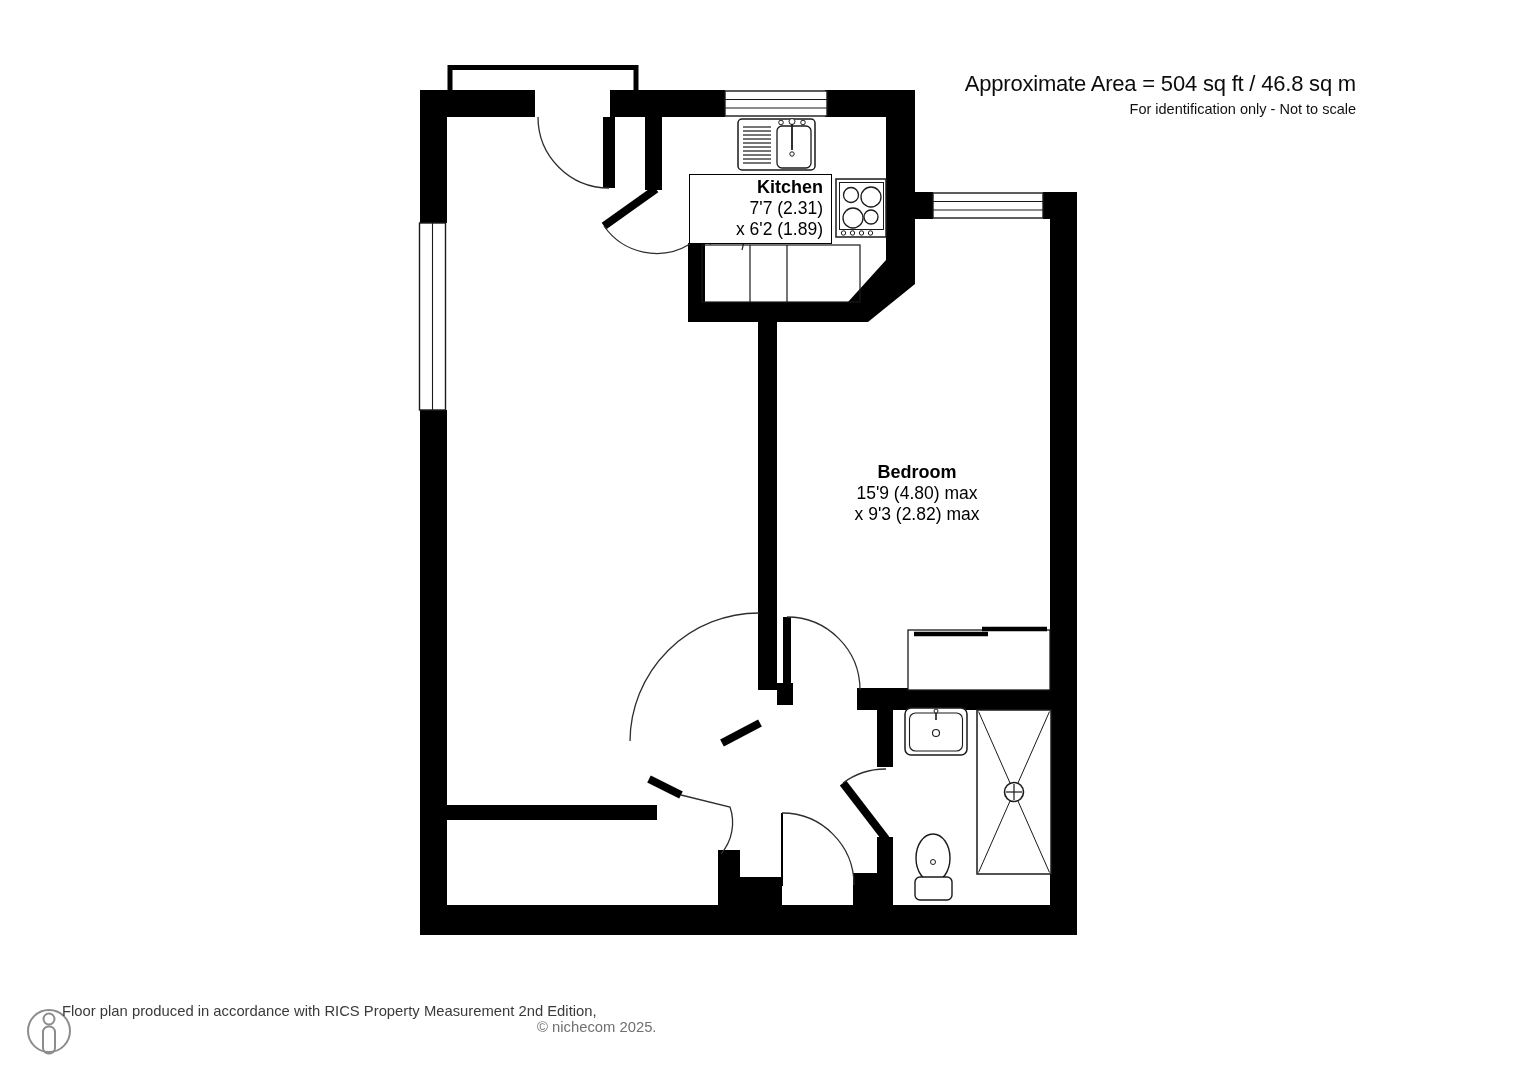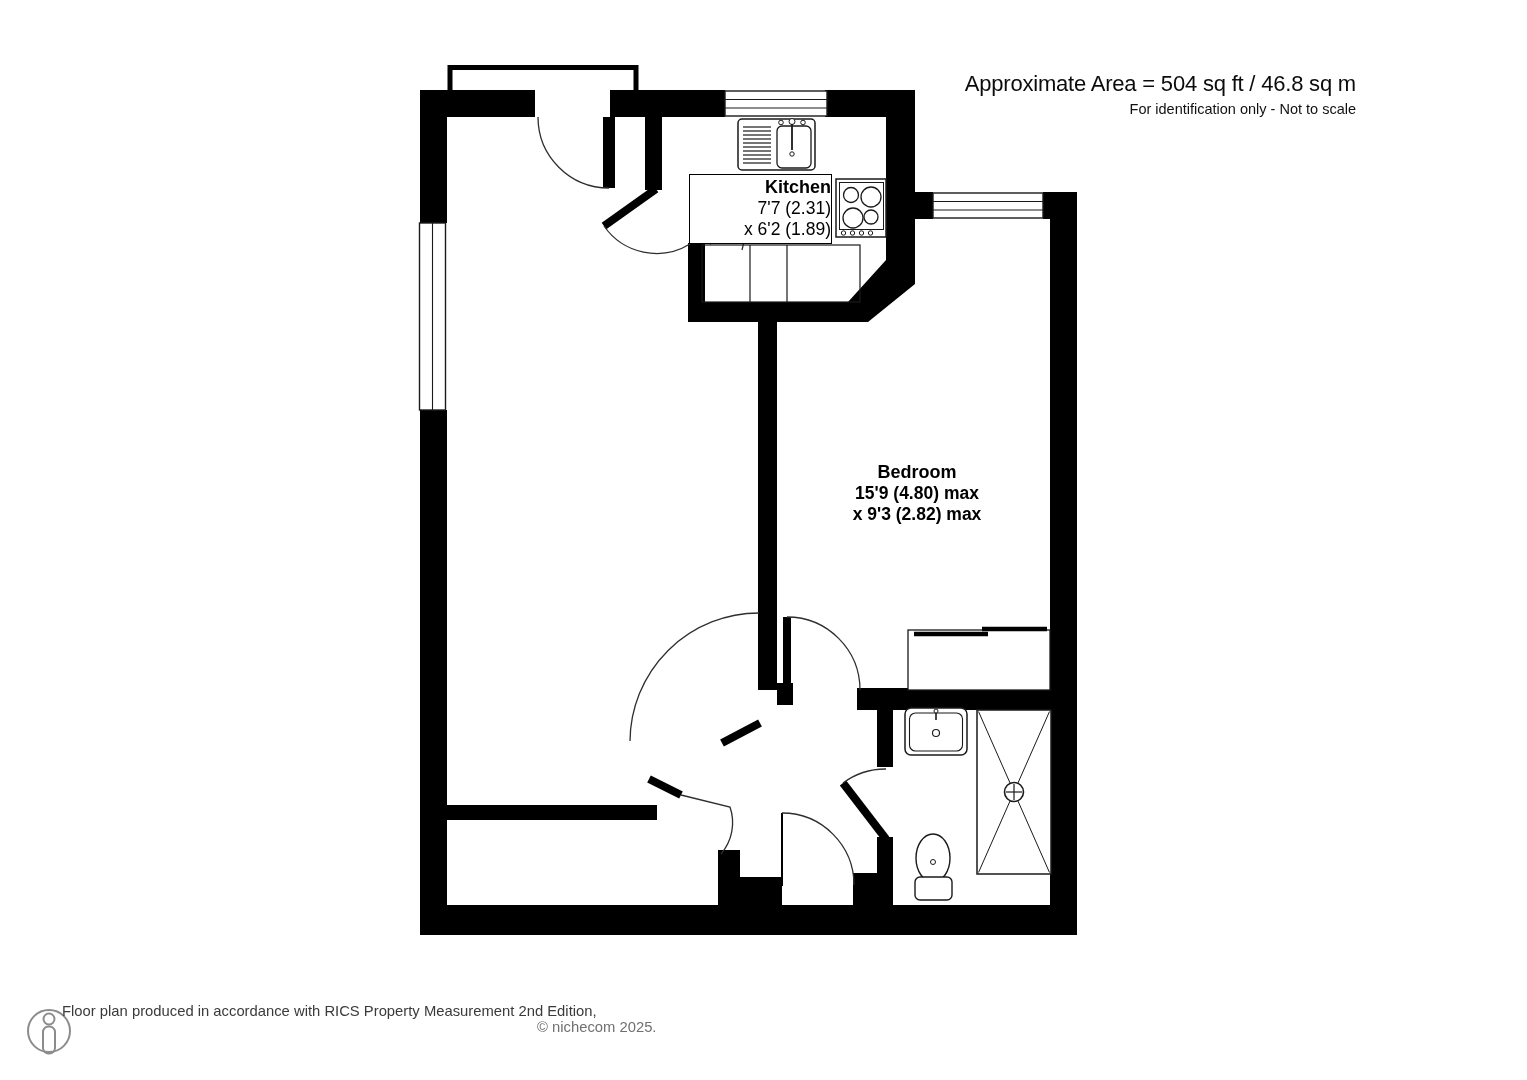--- a/index.html
+++ b/index.html
@@ -8,26 +8,26 @@
     font-family:"Liberation Sans", sans-serif; overflow:hidden; color:#000;
   }
   .plan-svg { position:absolute; left:0; top:0; width:1527px; height:1080px; }
 
   .hdr { position:absolute; top:71px; right:26px; text-align:right; }
   .hdr .area { font-size:22px; letter-spacing:-0.2px; color:#0c0c0c; }
   .hdr .disc { font-size:14.5px; margin-top:4px; color:#111; }
 
   .room-label { position:absolute; text-align:center; line-height:21px; }
   .room-label .name { font-weight:bold; font-size:18px; line-height:22px; }
-  .room-label .dim  { font-size:17.5px;font-weight:bold; }
+  .room-label .dim  { font-size:17.5px; }
 
   .kitchen-box {
     position:absolute; left:689px; top:174px; width:143px; height:70px;
     background:#fff; border:1px solid #000; box-sizing:border-box;
-    text-align:right; padding:1px 0 0 0; line-height:21px;
+    text-align:right; padding:1px 8px 0 0; line-height:21px;
   }
   .kitchen-box .name { font-weight:bold; font-size:18px; line-height:22px; }
   .kitchen-box .dim  { font-size:17.5px; }
 
   .living-label  { left:474px; top:485px; width:260px; }
   .bedroom-label { left:787px; top:461px; width:260px; }
 
   .footer { position:absolute; left:62px; top:1003px; font-size:14.8px; line-height:17px; color:#3a3a3a; }
   .footer .ref { margin-left:16px; }
   .copyright { position:absolute; left:537px; top:1019px; font-size:14.8px; color:#707070; }

